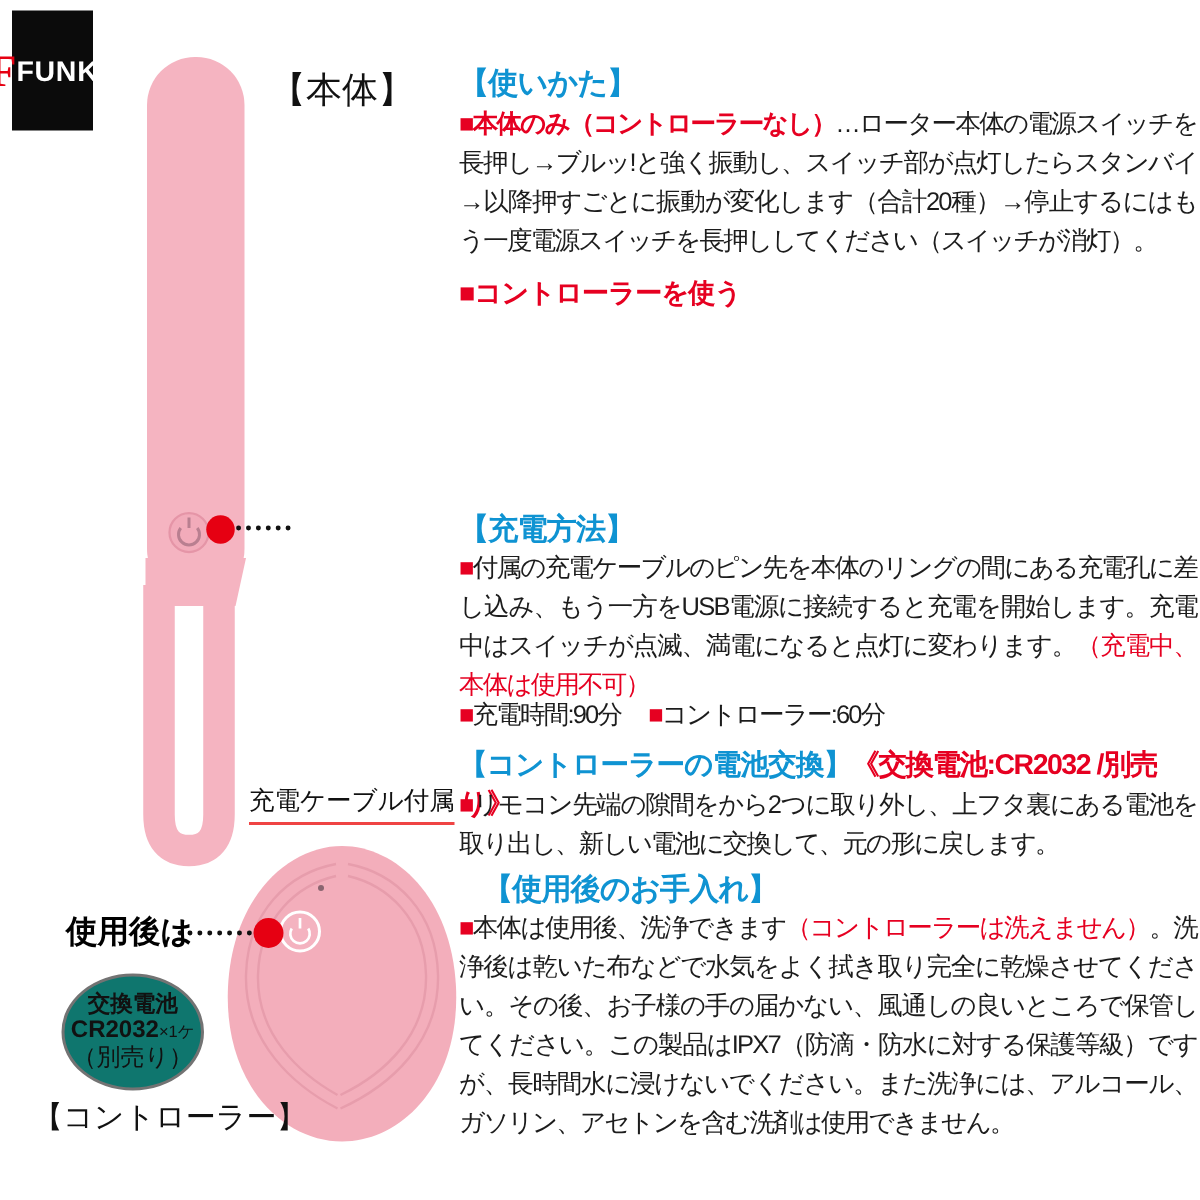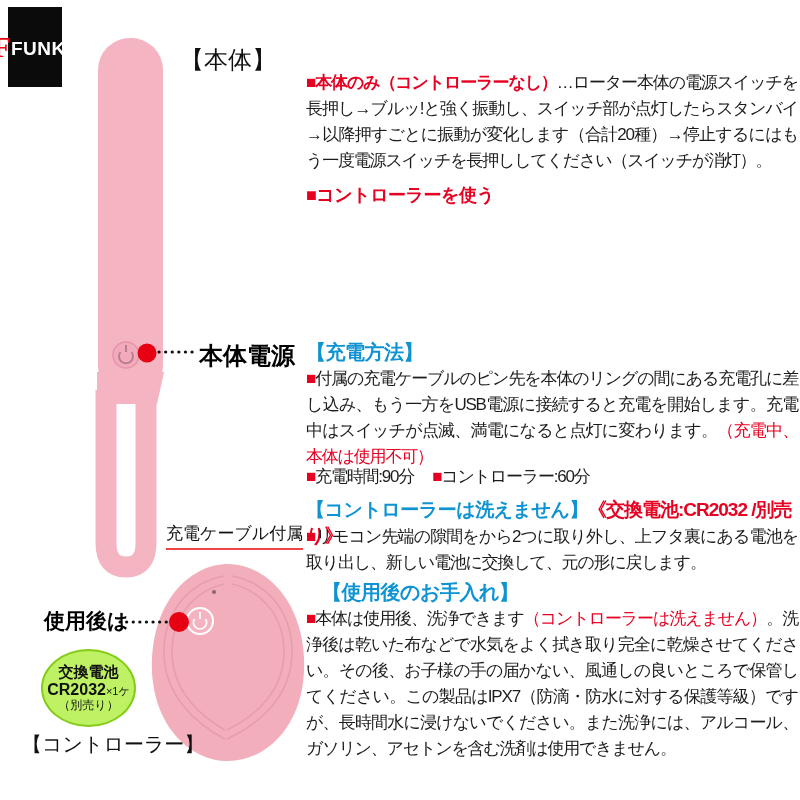--- a/index.html
+++ b/index.html
@@ -21,27 +21,27 @@
   .logo .funky{color:#fff;font-weight:bold;font-size:19px;line-height:20px;letter-spacing:0.5px;}
   .logo .collection{color:#fff;font-weight:bold;font-size:10.5px;line-height:12px;letter-spacing:0.2px;}
 
   
   .lbl-body{left:180px;top:44px;font-size:24px;color:#111;}
   .lbl-power{left:199px;top:340px;font-size:24px;font-weight:bold;color:#000;}
   .lbl-cable{left:166px;top:522px;font-size:17px;color:#111;border-bottom:2px solid #ef4444;padding-bottom:3px;}
   .lbl-switch{left:44px;top:607px;font-size:21px;font-weight:bold;color:#000;}
   .lbl-controller{left:22px;top:731px;font-size:20px;color:#111;}
 
-  .badge{left:41px;top:649px;width:95px;height:78px;border:2px solid #84cc16;border-radius:50%;
-         background:#bef264;box-sizing:border-box;display:flex;flex-direction:column;justify-content:center;
+  .badge{left:41px;top:649px;width:95px;height:78px;border:2px solid #737373;border-radius:50%;
+         background:#0f766e;box-sizing:border-box;display:flex;flex-direction:column;justify-content:center;
          align-items:center;text-align:center;line-height:1.15;}
   .badge .b1{font-size:15px;font-weight:bold;color:#111;}
   .badge .b2{font-size:16px;font-weight:bold;color:#111;}
   .badge .b2 .small{font-size:11px;font-weight:normal;}
-  .badge .b3{font-size:12px;color:#111;}
+  .badge .b3{font-size:16px;color:#111;}
 
   
   .col{left:306px;width:492px;}
   .hdr{font-size:20px;font-weight:bold;color:#0f93d2;letter-spacing:-0.5px;}
   .body-txt{font-size:17px;line-height:26px;letter-spacing:-1.2px;color:#1c1c1c;text-align:justify;}
   .red{color:#e60021;}
   .rb{color:#e60021;font-weight:bold;}
   .subhdr{font-size:18px;font-weight:bold;color:#e60021;letter-spacing:-0.5px;}
   .bullet{color:#e60021;}
   .gap{margin-left:18px;}
@@ -91,45 +91,45 @@
       <g stroke="#ffffff" stroke-width="1.8" fill="none">
         <path d="M194.5 619 A6.5 6.5 0 1 0 205.5 619"></path>
         <line x1="200" y1="612" x2="200" y2="619"></line>
       </g>
       <circle cx="179" cy="622" r="10" fill="#e60012"></circle>
       <line x1="120" y1="622" x2="167" y2="622" stroke="#111" stroke-width="3.2" stroke-linecap="round" stroke-dasharray="0.1 6.5"></line>
     </g>
   </svg>
 
   <div class="abs lbl-body">【本体】</div>
-  <div class="abs lbl-power">本体電源</div>
   <div class="abs lbl-cable">充電ケーブル付属</div>
   <div class="abs lbl-switch">使用後は</div>
 
   <div class="abs badge">
     <div class="b1">交換電池</div>
     <div class="b2"><span>CR2032</span><span class="small">×1ケ</span></div>
     <div class="b3">（別売り）</div>
   </div>
 
   <div class="abs lbl-controller">【コントローラー】</div>
 
+  <div class="abs col hdr" style="top:42px;">【使いかた】</div>
 
   <div class="abs col body-txt" style="top:70px;"><span class="rb">■本体のみ（コントローラーなし）</span><span>…ローター本体の電源スイッチを長押し→ブルッ!と強く振動し、スイッチ部が点灯したらスタンバイ→以降押すごとに振動が変化します（合計20種）→停止するにはもう一度電源スイッチを長押ししてください（スイッチが消灯）。</span></div>
 
   <div class="abs col subhdr" style="top:183px;">■コントローラーを使う</div>
 
 
   <div class="abs col hdr" style="top:339px;">【充電方法】</div>
 
   <div class="abs col body-txt" style="top:366px;"><span class="bullet">■</span><span>付属の充電ケーブルのピン先を本体のリングの間にある充電孔に差し込み、もう一方をUSB電源に接続すると充電を開始します。充電中はスイッチが点滅、満電になると点灯に変わります。</span><span class="red">（充電中、本体は使用不可）</span></div>
 
   <div class="abs col body-txt" style="top:464px;"><span class="bullet">■</span><span>充電時間:90分</span><span class="bullet gap">■</span><span>コントローラー:60分</span></div>
 
-  <div class="abs col hdr-mix" style="top:497px;"><span class="hdr" style="font-size:19px;">【コントローラーは洗えません】</span><span class="hdr-red">《交換電池:CR2032 /別売り》</span></div>
+  <div class="abs col hdr-mix" style="top:497px;"><span class="hdr" style="font-size:19px;">【コントローラーの電池交換】</span><span class="hdr-red">《交換電池:CR2032 /別売り》</span></div>
 
   <div class="abs col body-txt" style="top:524px;"><span class="bullet">■</span><span>リモコン先端の隙間をから2つに取り外し、上フタ裏にある電池を取り出し、新しい電池に交換して、元の形に戻します。</span></div>
 
   <div class="abs col hdr" style="top:579px;margin-left:16px;">【使用後のお手入れ】</div>
 
   <div class="abs col body-txt" style="top:606px;"><span class="bullet">■</span><span>本体は使用後、洗浄できます</span><span class="red">（コントローラーは洗えません）</span><span>。洗浄後は乾いた布などで水気をよく拭き取り完全に乾燥させてください。その後、お子様の手の届かない、風通しの良いところで保管してください。この製品はIPX7（防滴・防水に対する保護等級）ですが、長時間水に浸けないでください。また洗浄には、アルコール、ガソリン、アセトンを含む洗剤は使用できません。</span></div>
 
 </div>
 
 </body></html>

